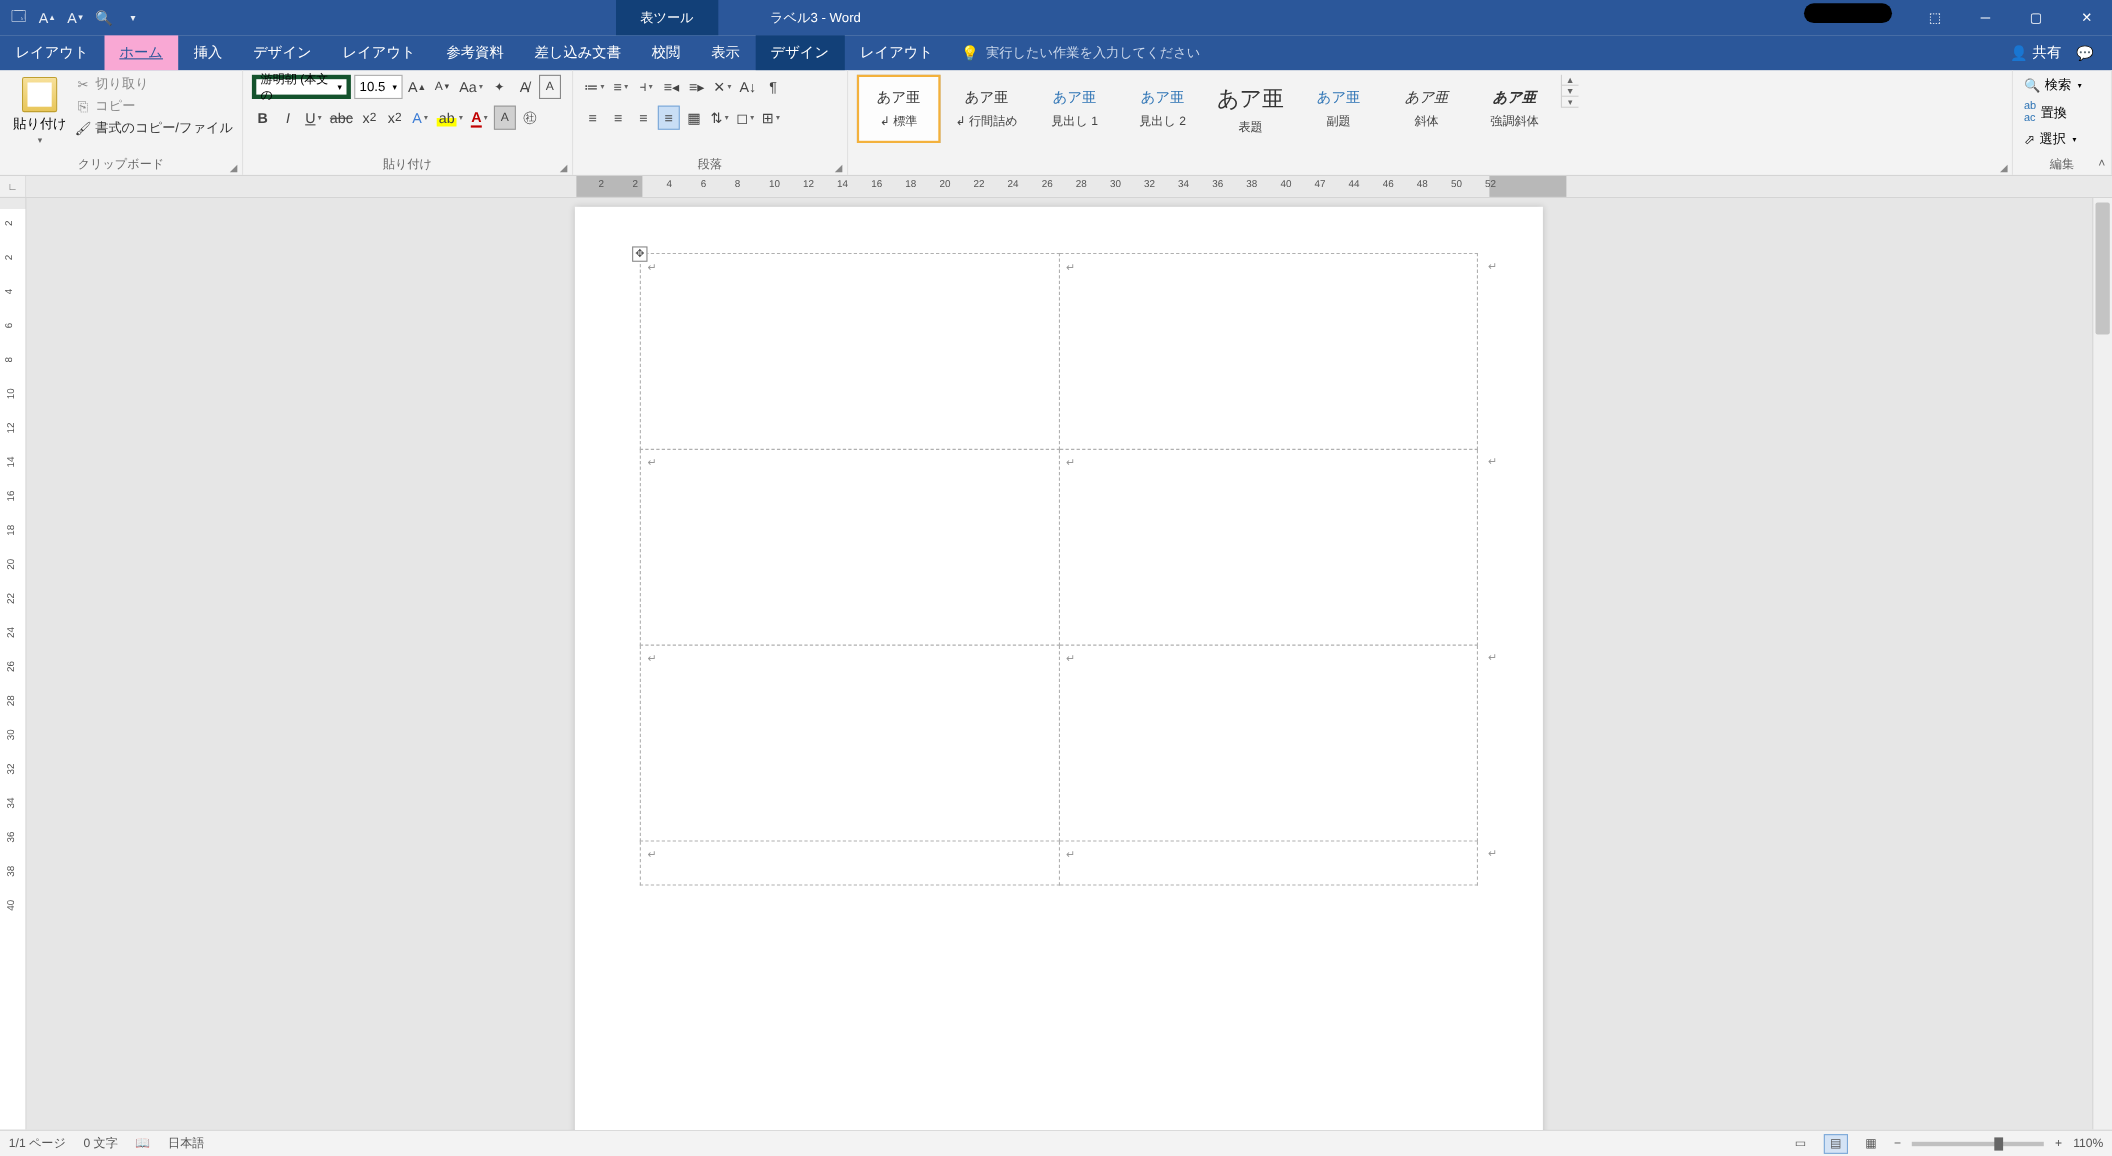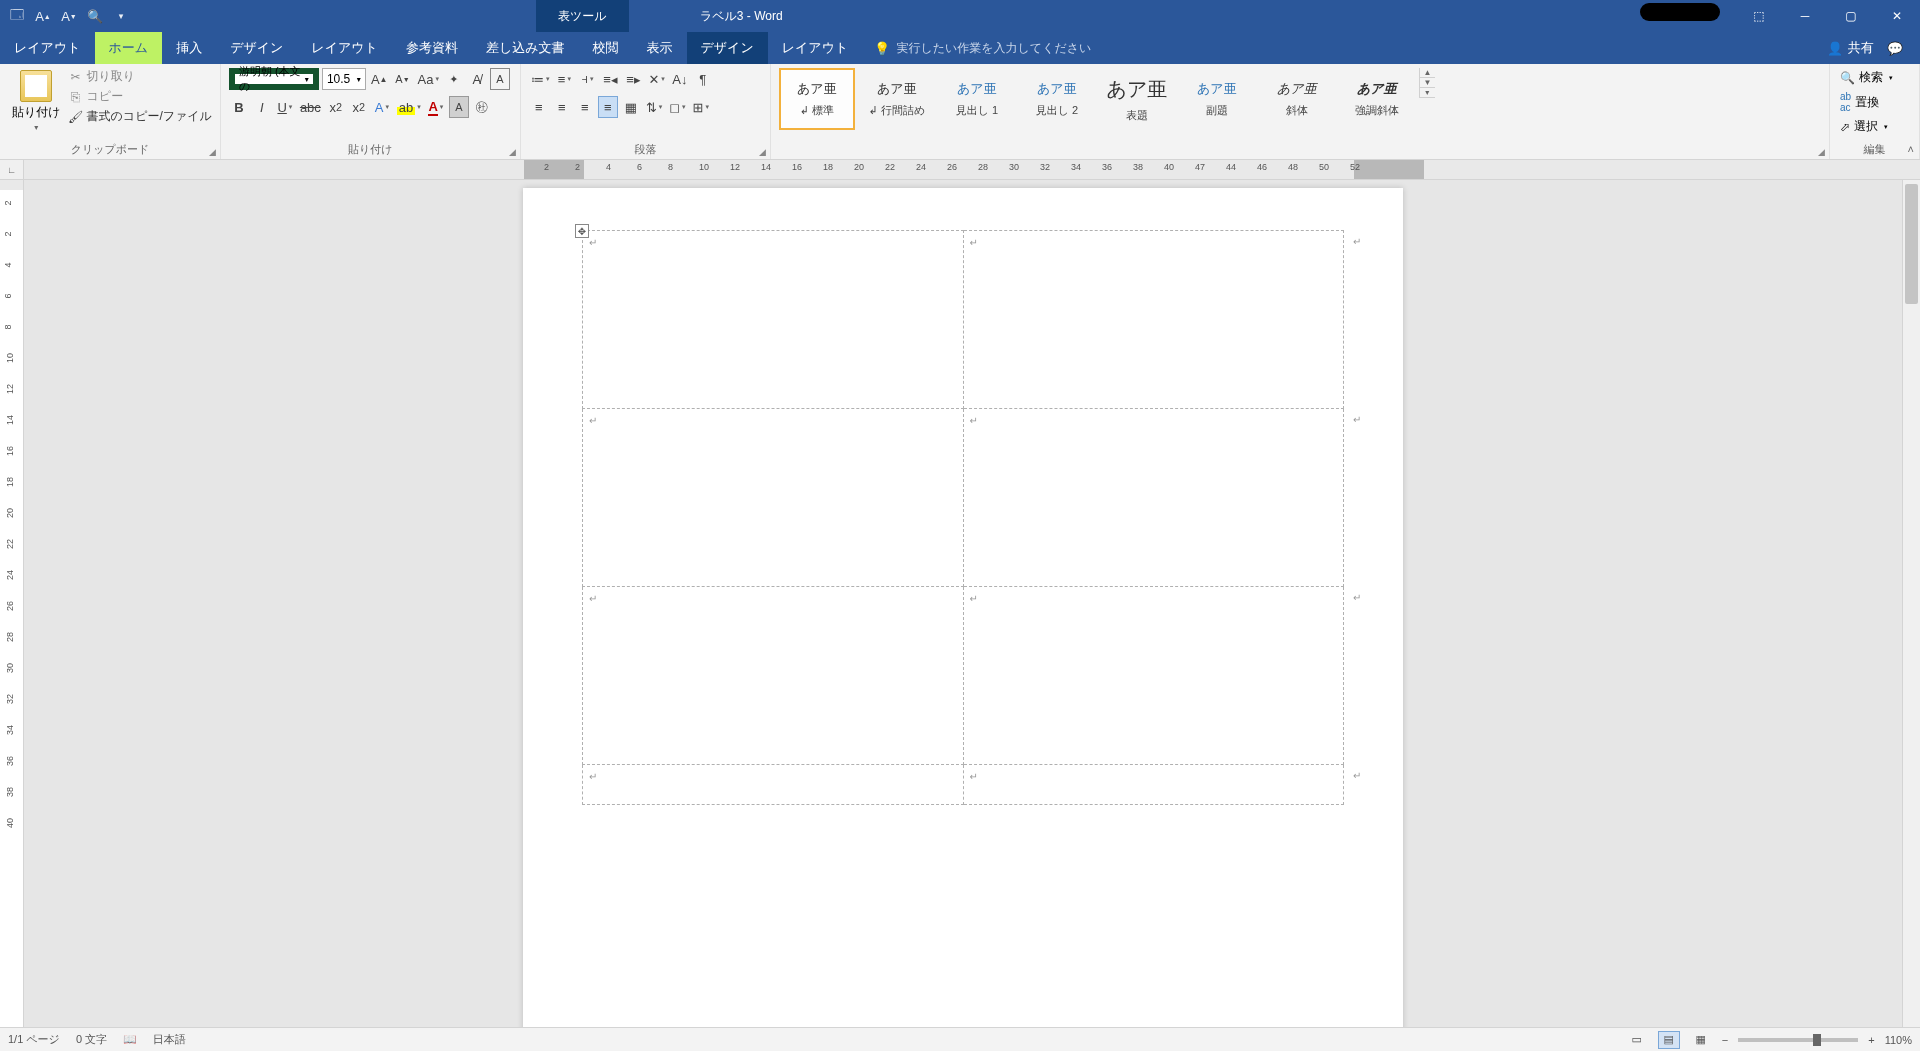--- a/index.html
+++ b/index.html
@@ -2,30 +2,30 @@
 <html><head>
 <meta charset="utf-8">
 <style>
 * { margin:0; padding:0; box-sizing:border-box; font-family:"Yu Gothic UI","Meiryo",sans-serif; }
 body { background:#e6e6e6; overflow:hidden; width:1920px; height:1051px; position:relative; }
 
 
 .titlebar { height:32px; background:#2b579a; display:flex; align-items:center; color:#fff; font-size:12px; position:relative; }
 .titlebar .qat { display:flex; align-items:center; gap:8px; padding:0 8px; }
 .titlebar .qat .qicon { width:18px; height:18px; display:flex; align-items:center; justify-content:center; cursor:pointer; font-size:13px; opacity:.9; }
-.titlebar .tools-tab { position:absolute; left:536px; top:0; height:32px; padding:2px 22px; display:flex; align-items:center; justify-content:center; background:#124078; font-size:12px; }
+.titlebar .tools-tab { position:absolute; left:560px; top:0; height:32px; padding:2px 22px; display:flex; align-items:center; justify-content:center; background:#124078; font-size:12px; }
 .titlebar .doc-title { position:absolute; left:700px; top:0; height:32px; display:flex; align-items:center; font-size:12px; }
 .titlebar .win-controls { position:absolute; right:0; top:0; display:flex; height:32px; }
 .titlebar .win-controls .wc { width:46px; display:flex; align-items:center; justify-content:center; cursor:pointer; font-size:12px; }
 .titlebar .user-area { position:absolute; right:200px; top:3px; width:80px; height:18px; background:#000; border-radius:9px; }
 
 
 .tabbar { height:32px; background:#2b579a; display:flex; align-items:stretch; color:#fff; font-size:13px; }
 .tabbar .tab { padding:0 14px; display:flex; align-items:center; cursor:pointer; }
-.tabbar .tab.active { background:#bef264; color:#2b579a; }
+.tabbar .tab.active { background:#f9a8d4; color:#2b579a;text-decoration:underline; }
 .tabbar .tab.context { background:#124078; }
 .tabbar .tellme { display:flex; align-items:center; gap:6px; padding:0 12px; color:#c9d6ea; font-size:12px; }
 .tabbar .tellme .bulb { font-size:13px; }
 .tabbar .right-side { margin-left:auto; display:flex; align-items:center; gap:14px; padding-right:16px; color:#fff; }
 .tabbar .right-side .rs-item { display:flex; align-items:center; gap:4px; cursor:pointer; font-size:13px; }
 
 
 .ribbon { height:96px; background:#f3f3f3; border-bottom:1px solid #d4d4d4; display:flex; position:relative; }
 .ribbon .group { border-right:1px solid #e1e1e1; padding:4px 8px 0 8px; display:flex; flex-direction:column; position:relative; }
 .ribbon .group .group-body { flex:1; display:flex; align-items:flex-start; gap:4px; }
@@ -36,21 +36,21 @@
 .clip-left { display:flex; flex-direction:column; align-items:center; gap:2px; padding:2px 4px; cursor:pointer; }
 .clip-left .paste-icon { width:32px; height:32px; background:linear-gradient(#f7e09a,#e8c65a); border:1px solid #c0a030; border-radius:2px; position:relative; }
 .clip-left .paste-icon::before { content:""; position:absolute; top:4px; left:4px; right:4px; bottom:4px; background:#fff; }
 .clip-right { display:flex; flex-direction:column; gap:3px; font-size:12px; color:#888; }
 .clip-right .cr-item { display:flex; align-items:center; gap:4px; cursor:pointer; white-space:nowrap; }
 .clip-right .cr-item.enabled { color:#333; }
 .clip-right .ci { width:14px; height:14px; display:inline-flex; align-items:center; justify-content:center; font-size:12px; }
 
 
 .font-row { display:flex; align-items:center; gap:3px; }
-.font-name { width:90px; height:22px; border:6px solid #14532d; background:#fff; font-size:11px; padding:0 4px; display:flex; align-items:center; justify-content:space-between; }
+.font-name { width:90px; height:22px; border:4px solid #14532d; background:#fff; font-size:11px; padding:0 4px; display:flex; align-items:center; justify-content:space-between; }
 .font-size { width:44px; height:22px; border:1px solid #ababab; background:#fff; font-size:12px; padding:0 4px; display:flex; align-items:center; justify-content:space-between; }
 .ribbtn { min-width:20px; height:22px; display:flex; align-items:center; justify-content:center; cursor:pointer; font-size:13px; color:#444; padding:0 2px; position:relative; }
 .ribbtn.boxed { border:1px solid #888; font-size:11px; }
 .ribbtn .dd { font-size:7px; margin-left:2px; color:#666; }
 .font-rows { display:flex; flex-direction:column; gap:6px; }
 .hl-yellow { background:linear-gradient(transparent 50%,#ffff00 50%); padding:0 2px; }
 .font-color-A { color:#c00000; font-weight:bold; border-bottom:2px solid #c00000; }
 
 
 .para-rows { display:flex; flex-direction:column; gap:6px; }

